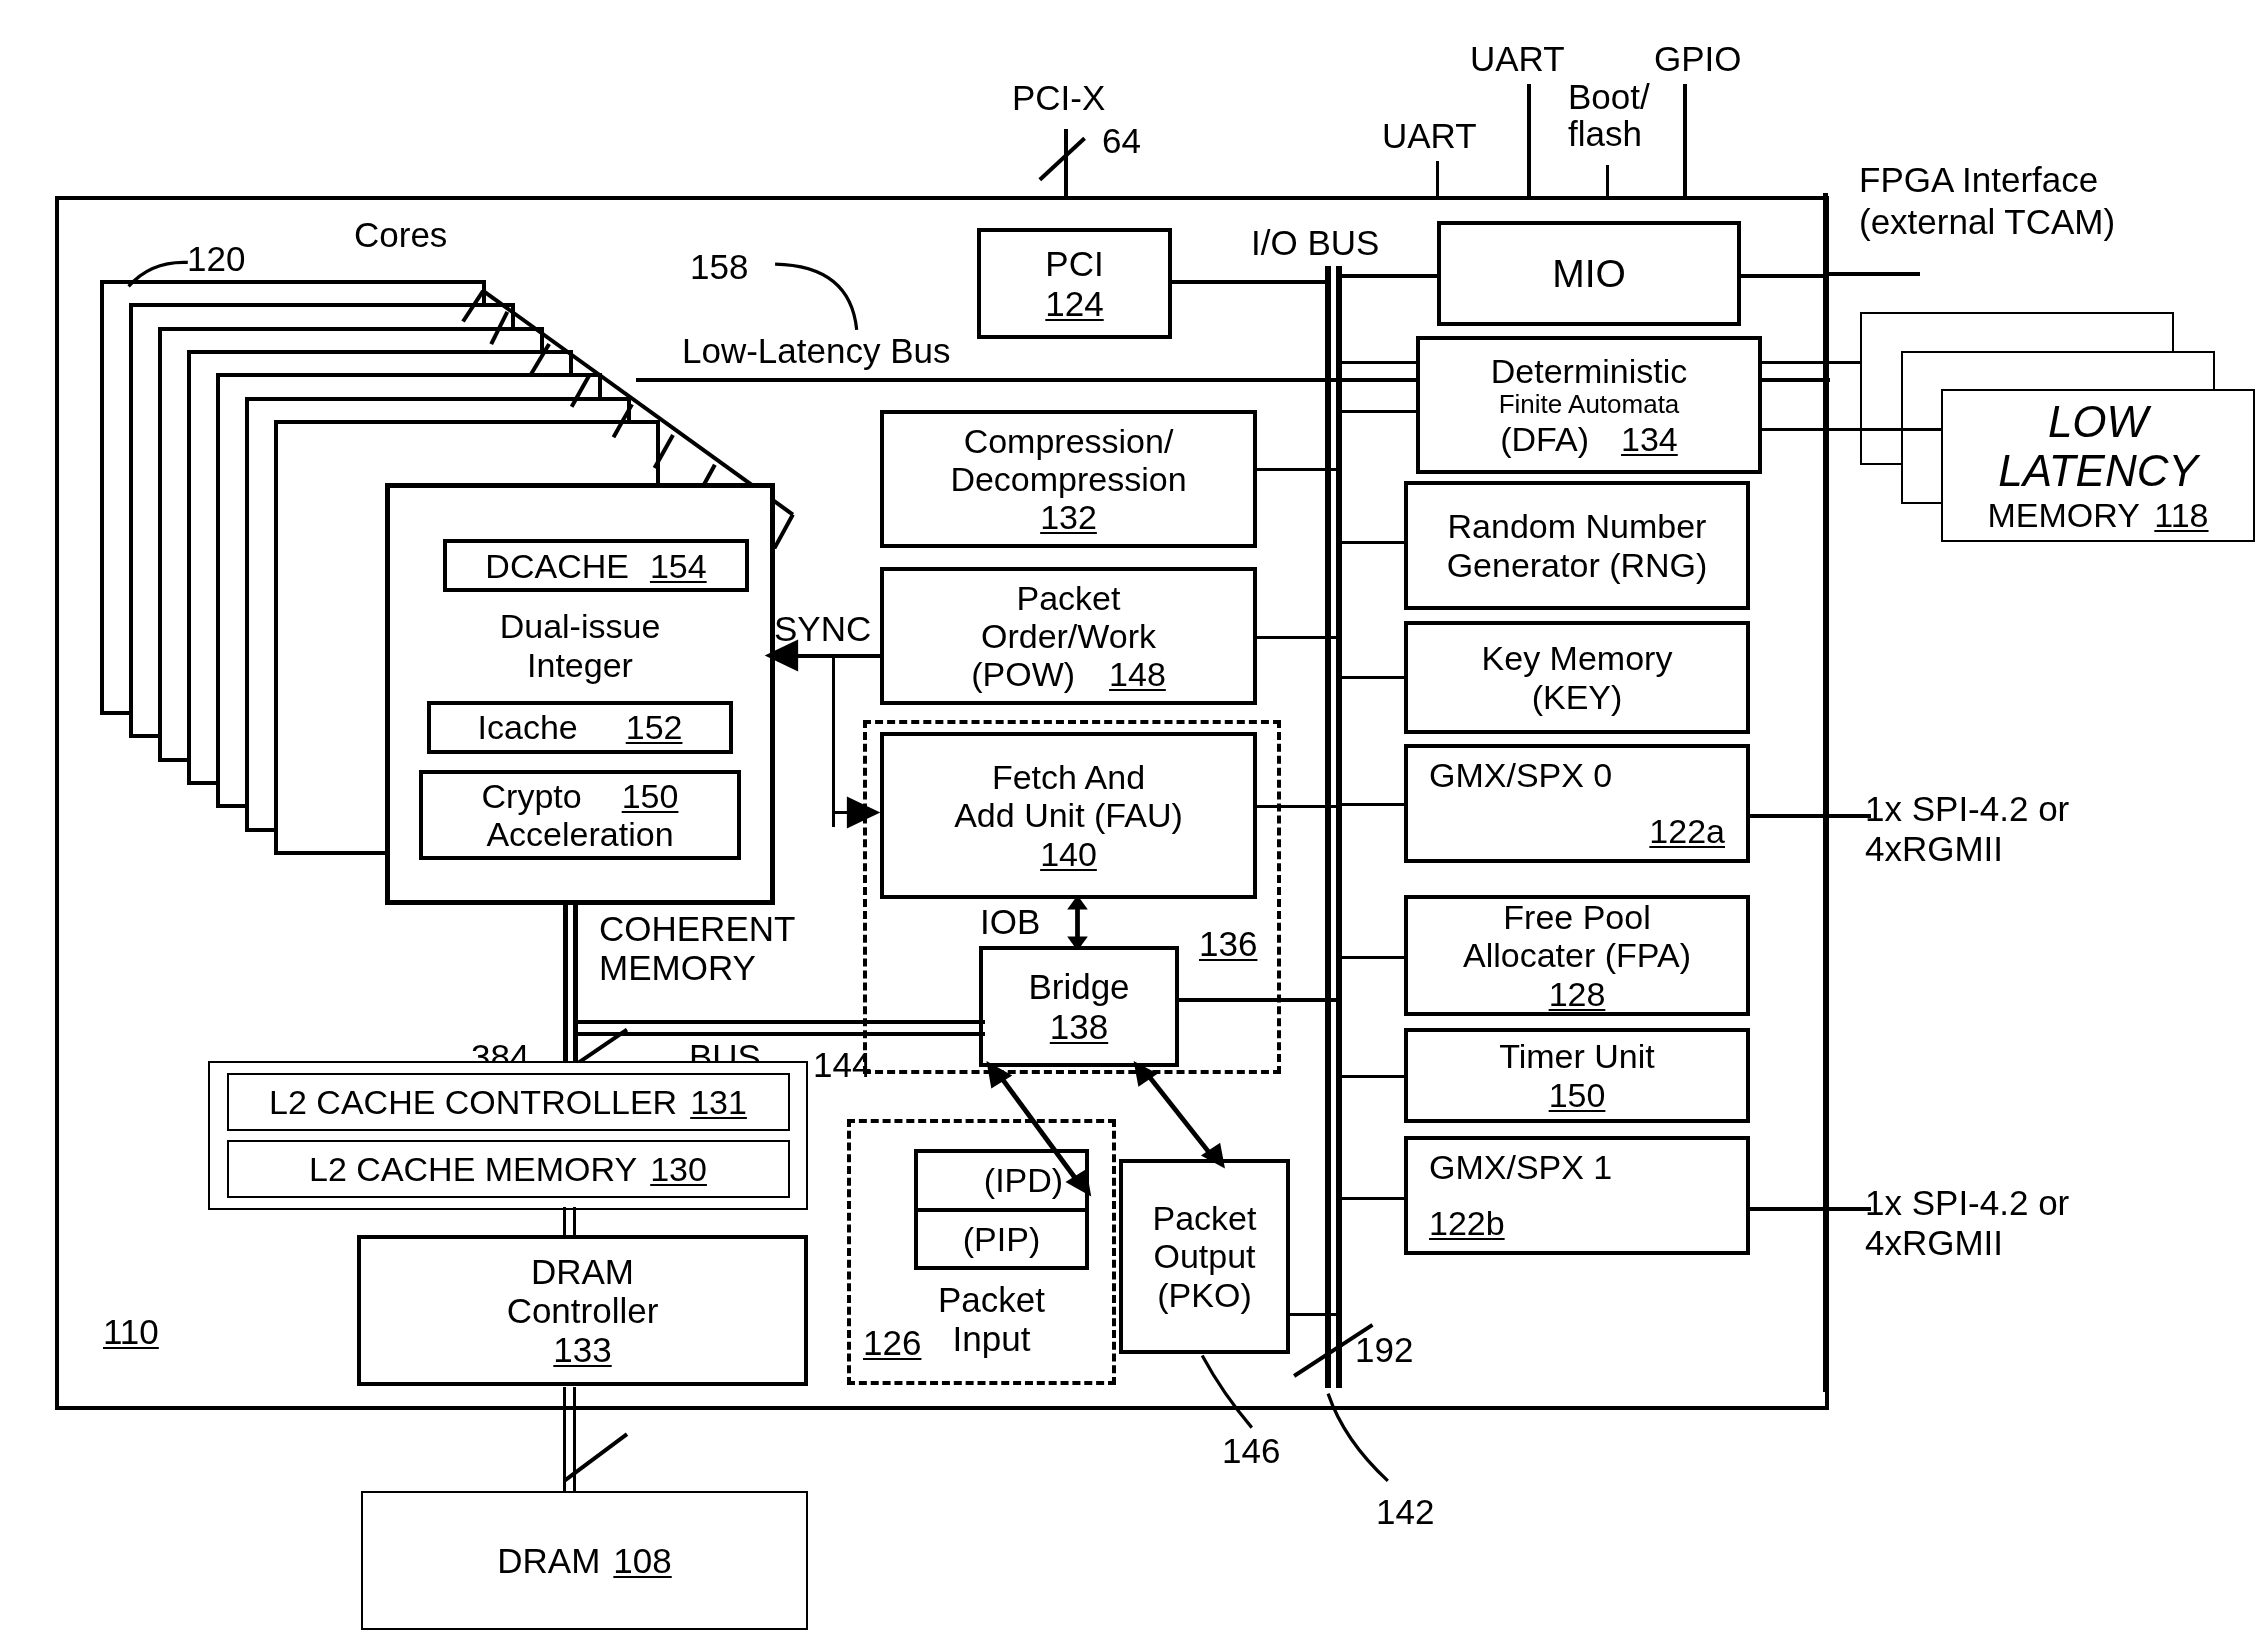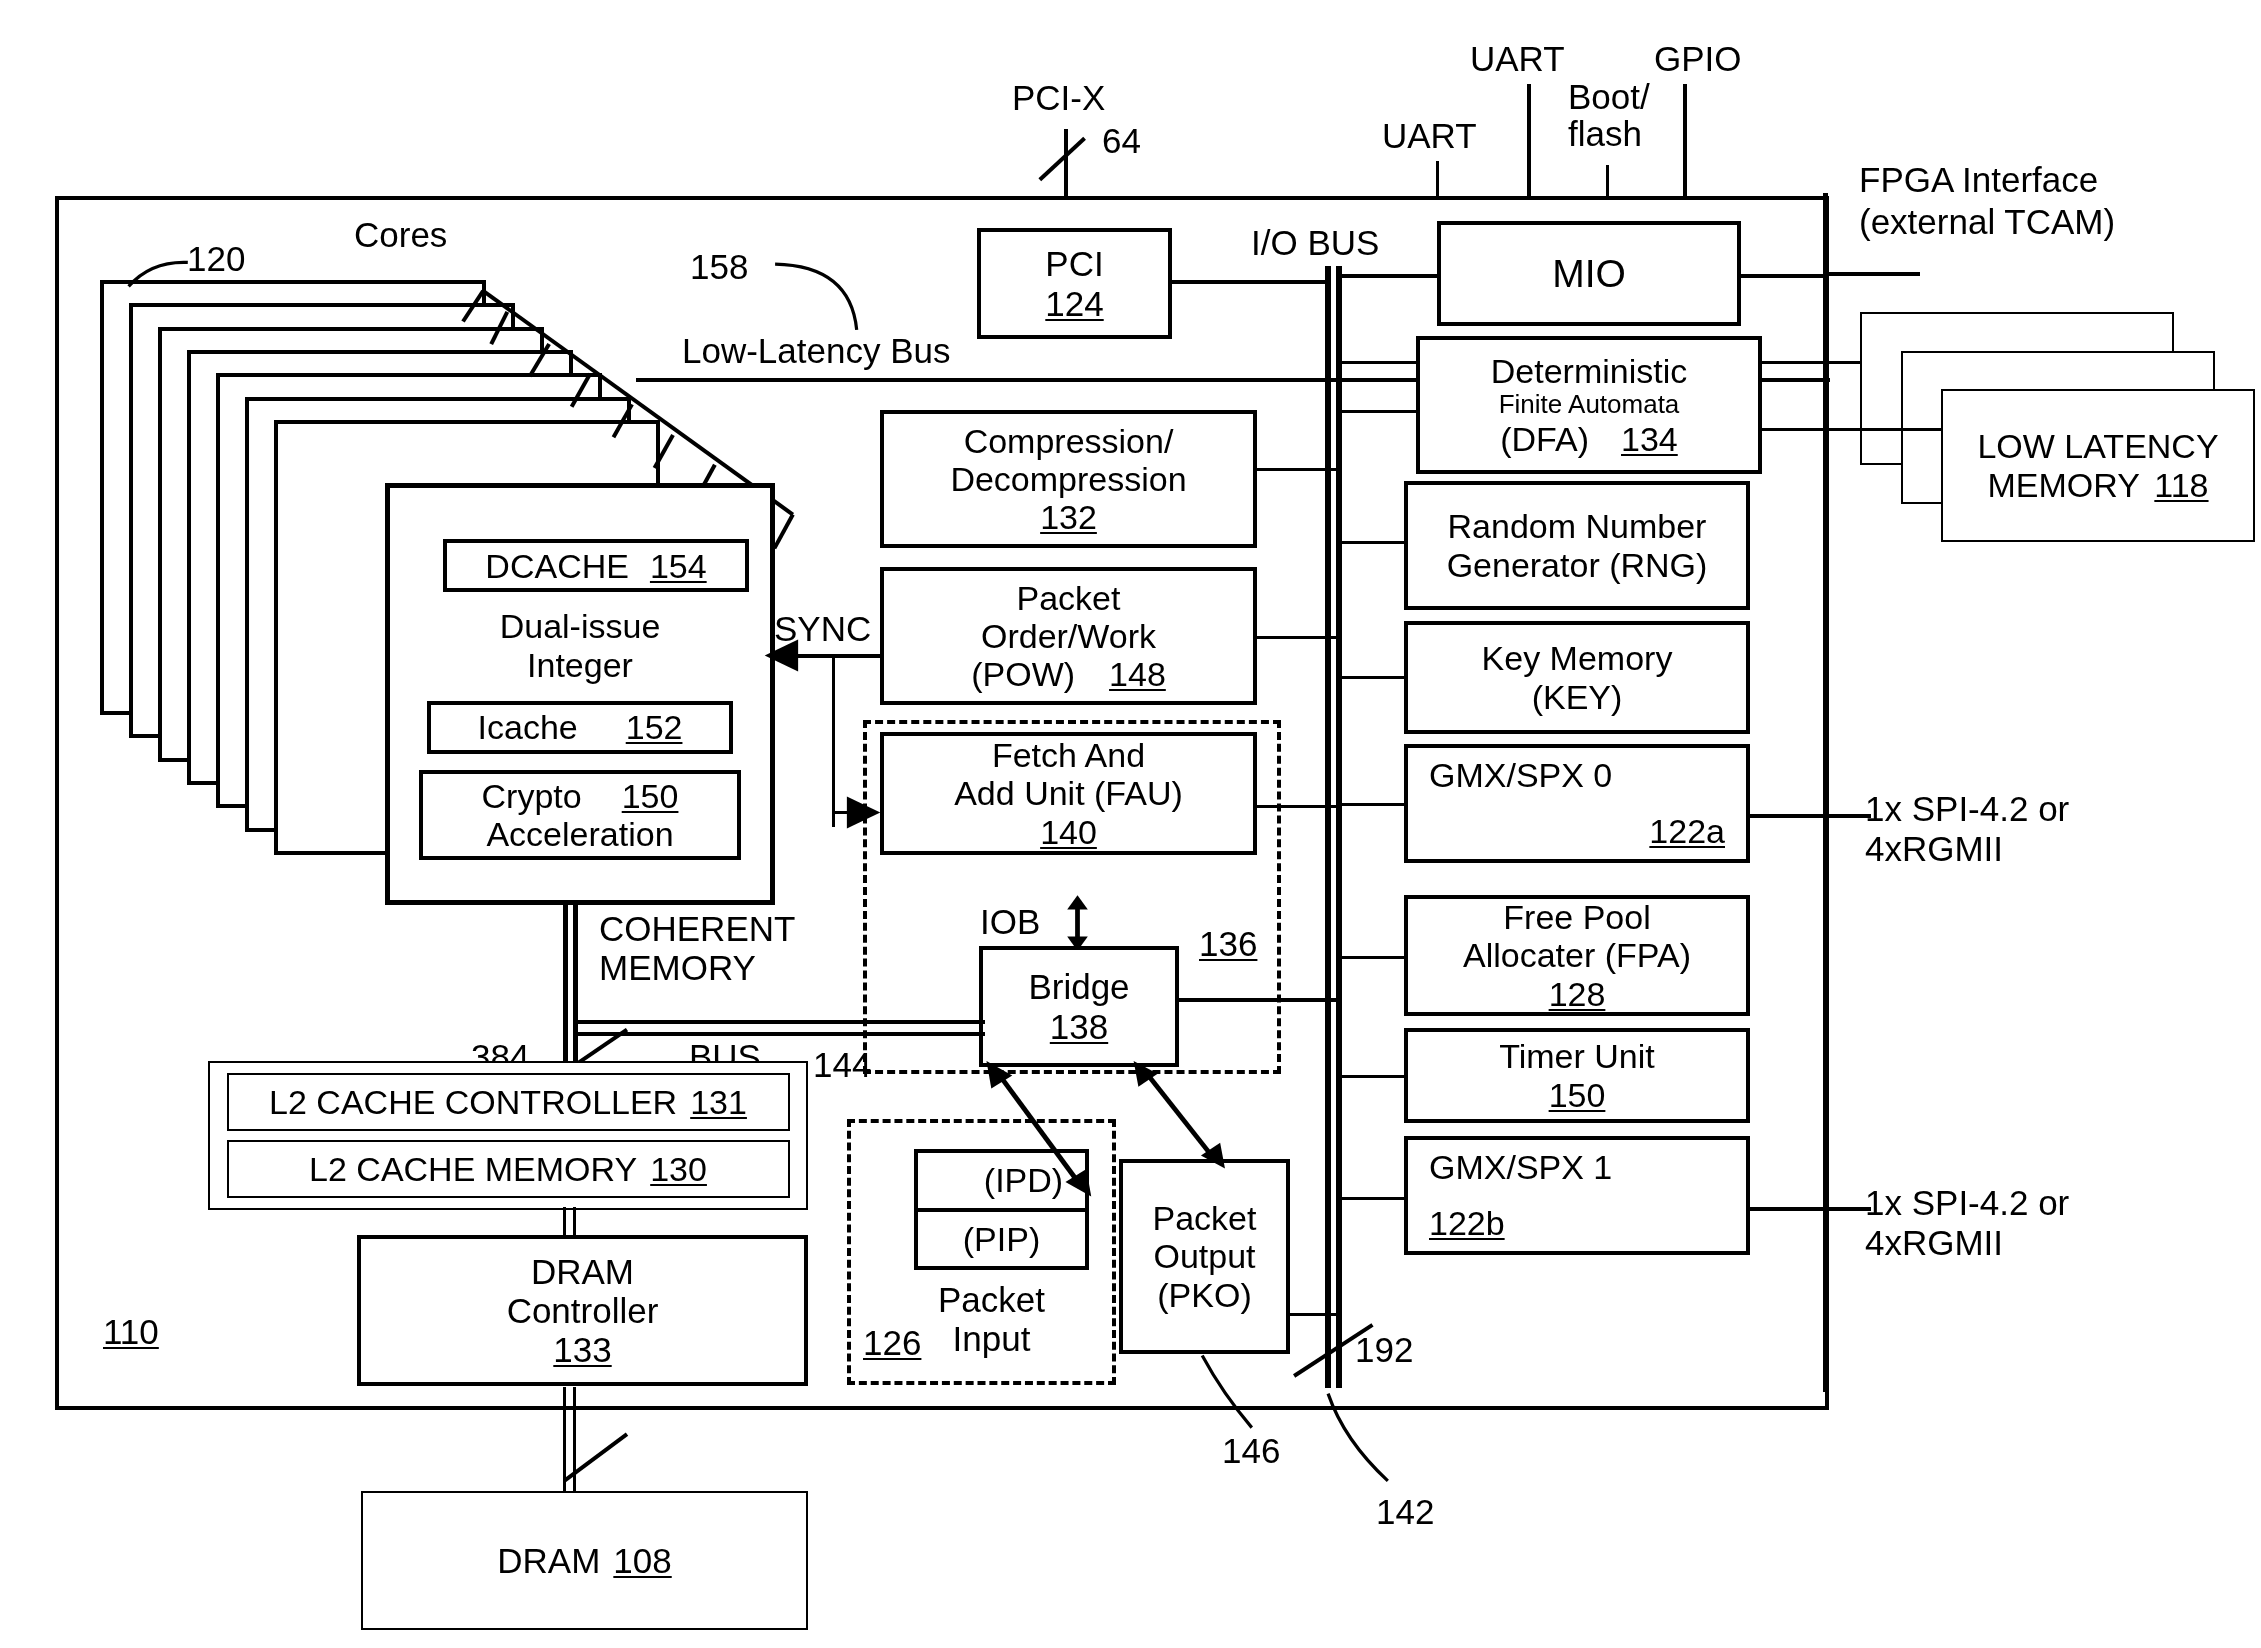--- a/index.html
+++ b/index.html
@@ -220,21 +220,21 @@
   <div class="hline thin" style="left:1341px;top:956px;width:63px;"></div>
   <div class="hline thin" style="left:1341px;top:1075px;width:63px;"></div>
   <div class="hline thin" style="left:1341px;top:1197px;width:63px;"></div>
 
   <div class="hline" style="left:1750px;top:814px;width:121px;"></div>
   <div class="hline" style="left:1750px;top:1207px;width:121px;"></div>
 
   <div class="box thinbox" style="left:1860px;top:312px;width:314px;height:153px;"></div>
   <div class="box thinbox" style="left:1901px;top:351px;width:314px;height:153px;"></div>
   <div class="box thinbox" style="left:1941px;top:389px;width:314px;height:153px;">
-    <div style="font-size:34px;">LOW LATENCY</div>
+    <div style="font-size:44px;font-style:italic;">LOW LATENCY</div>
     <div class="rowline" style="font-size:34px;gap:14.5px;">
       <span>MEMORY</span>
       <span class="u">118</span>
     </div>
   </div>
 
   <div class="hline thin" style="left:1762px;top:361px;width:98px;"></div>
   <div class="hline thin" style="left:1762px;top:428px;width:179px;"></div>
 
   <div class="vline" style="left:1823px;top:193px;height:1199px;width:4.8px;"></div>
@@ -249,21 +249,21 @@
   <div class="box" style="left:880px;top:567px;width:377px;height:138px;">
     <div style="font-size:34px;">Packet</div>
     <div style="font-size:34px;">Order/Work</div>
     <div class="rowline" style="font-size:34px;gap:34px;">
       <span>(POW)</span>
       <span class="u">148</span>
     </div>
   </div>
   <div class="hline thin" style="left:1257px;top:636px;width:84px;"></div>
 
-  <div class="box" style="left:880px;top:732px;width:377px;height:123px;">
+  <div class="box" style="left:880px;top:732px;width:377px;height:167px;">
     <div style="font-size:34px;">Fetch And</div>
     <div style="font-size:34px;">Add Unit (FAU)</div>
     <div class="u" style="font-size:34px;">140</div>
   </div>
   <div class="hline thin" style="left:1257px;top:805px;width:84px;"></div>
 
   <div class="lbl" style="left:774px;top:610px;font-size:35px;">SYNC</div>
   <div class="hline" style="left:793px;top:654px;width:89px;"></div>
   <div style="position:absolute;left:763px;top:638px;width:40px;height:35px;">
     <svg width="40" height="35" viewBox="0 0 50 44">

